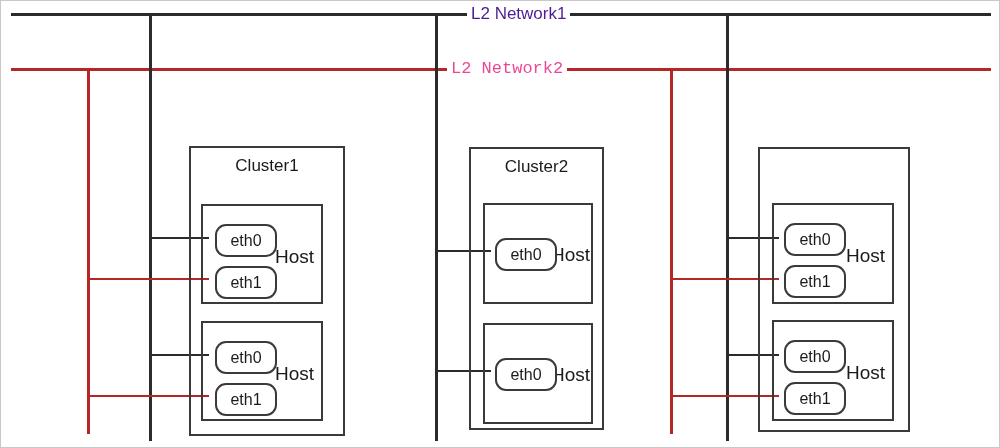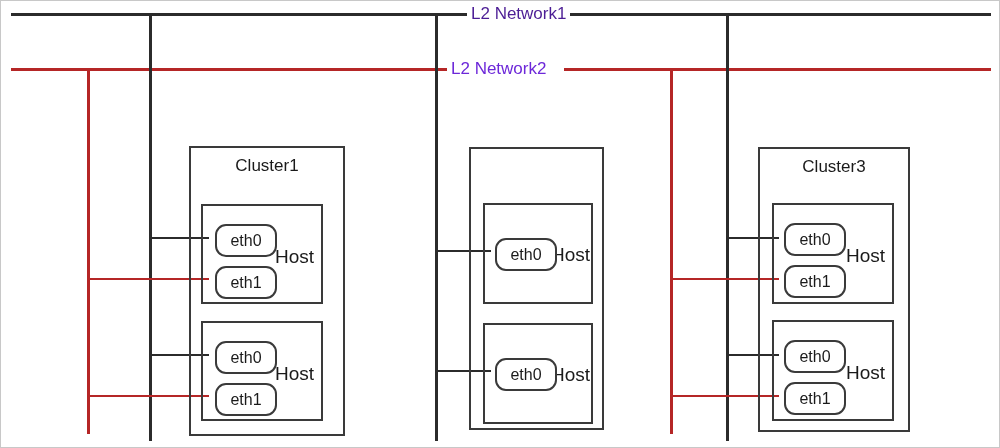--- a/index.html
+++ b/index.html
@@ -24,21 +24,21 @@
   
   .bus-label{
     position:absolute;
     font-size:17px;
     line-height:17px;
     color:#4c1d95;
     background:#ffffff;
     padding:0 4px;
     white-space:nowrap;
   }
-  .bus-label.red{color:#6d28d9;}
+  .bus-label.red{color:#ec4899;font-family:Liberation Mono, monospace;}
 
   
   .cluster{
     position:absolute;
     border:2px solid #3a3a3a;
     background:transparent;
     box-sizing:border-box;
   }
   .cluster-title{
     position:absolute;
@@ -126,34 +126,34 @@
     </div>
 
     <div class="host" style="left:10px;top:173px;width:122px;height:100px;">
       <div class="host-label" style="left:72px;top:41px;">Host</div>
       <div class="nic" style="left:12px;top:18px;width:62px;height:33px;">eth0</div>
       <div class="nic" style="left:12px;top:60px;width:62px;height:33px;">eth1</div>
     </div>
   </div>
 
   <div class="cluster" style="left:468px;top:146px;width:135px;height:283px;">
+    <div class="cluster-title">Cluster2</div>
 
     <div class="host" style="left:12px;top:54px;width:110px;height:101px;">
       <div class="host-label" style="left:66px;top:40px;">Host</div>
       <div class="nic" style="left:10px;top:33px;width:62px;height:33px;">eth0</div>
     </div>
 
     <div class="host" style="left:12px;top:174px;width:110px;height:101px;">
       <div class="host-label" style="left:66px;top:40px;">Host</div>
       <div class="nic" style="left:10px;top:33px;width:62px;height:33px;">eth0</div>
     </div>
   </div>
 
   <div class="cluster" style="left:757px;top:146px;width:152px;height:285px;">
-    <div class="cluster-title">Cluster3</div>
 
     <div class="host" style="left:12px;top:54px;width:122px;height:101px;">
       <div class="host-label" style="left:72px;top:41px;">Host</div>
       <div class="nic" style="left:10px;top:18px;width:62px;height:33px;">eth0</div>
       <div class="nic" style="left:10px;top:60px;width:62px;height:33px;">eth1</div>
     </div>
 
     <div class="host" style="left:12px;top:171px;width:122px;height:101px;">
       <div class="host-label" style="left:72px;top:41px;">Host</div>
       <div class="nic" style="left:10px;top:18px;width:62px;height:33px;">eth0</div>

